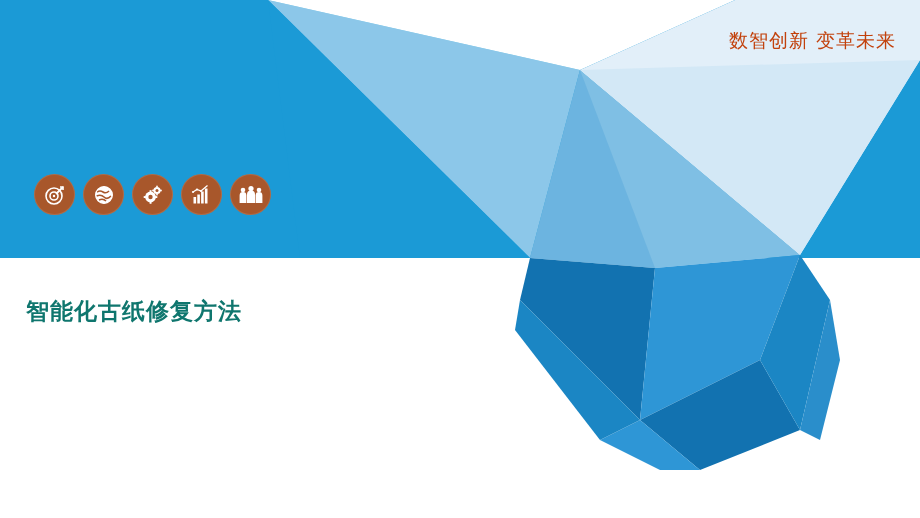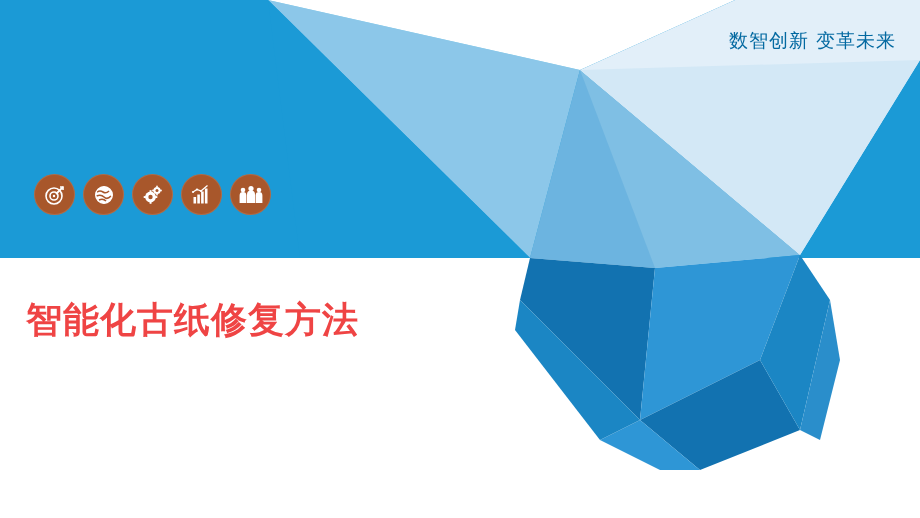--- a/index.html
+++ b/index.html
@@ -20,32 +20,32 @@
     left: 0;
     top: 0;
     width: 920px;
     height: 518px;
   }
   #tagline {
     position: absolute;
     right: 24px;
     top: 28px;
     font-size: 19px;
-    color: #0369a1;
+    color: #c2410c;
     letter-spacing: 1px;
     white-space: nowrap;
     font-family: "DejaVu Sans", sans-serif;
   }
   #title {
     position: absolute;
     left: 26px;
     top: 296px;
-    font-size: 36px;
+    font-size: 23px;
     font-weight: bold;
-    color: #ef4444;
+    color: #0f766e;
     letter-spacing: 1px;
     white-space: nowrap;
     font-family: Liberation Serif, serif;
   }
   #icon-row {
     position: absolute;
     left: 34px;
     top: 174px;
     display: flex;
     gap: 8px;

